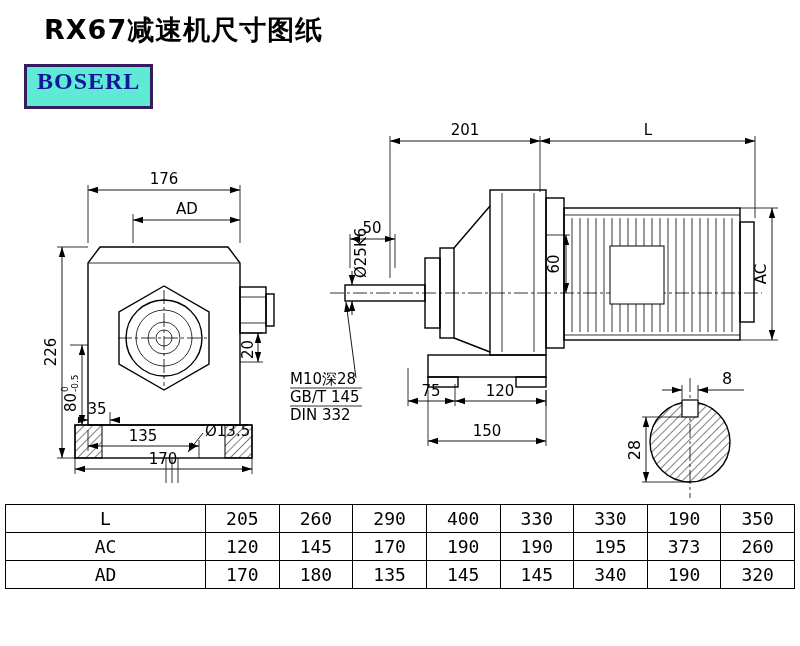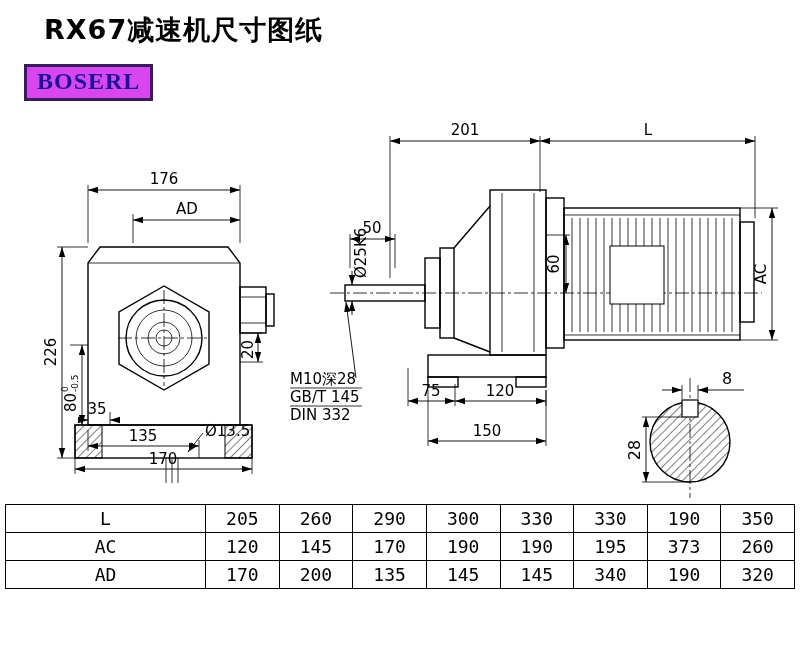--- a/index.html
+++ b/index.html
@@ -1,20 +1,20 @@
 <!DOCTYPE html>
 <html><head>
 <meta charset="utf-8">
 <style>
   * { margin:0; padding:0; box-sizing:border-box; }
   html,body { width:800px; height:646px; background:#fff; font-family:"Liberation Sans",sans-serif; }
   .page { position:relative; width:800px; height:646px; background:#fff; overflow:hidden; }
   .title { position:absolute; left:44px; top:12px; font-size:27px; font-weight:bold; color:#000;
            font-family:"DejaVu Sans",sans-serif; letter-spacing:1px; }
-  .logo-box { position:absolute; left:24px; top:64px; border:3px solid #351c5e; padding:1px 10px 3px 10px; background:#d946ef; }
+  .logo-box { position:absolute; left:24px; top:64px; border:3px solid #351c5e; padding:1px 10px 11px 10px; background:#5eead4; }
   .logo-box span { font-family:"Liberation Serif",serif; font-weight:bold; font-size:24px; color:#151599; letter-spacing:1px; }
   svg.drawing { position:absolute; left:0; top:0; }
   svg .ol   { fill:none; stroke:#000; stroke-width:1.4; }
   svg .thin { fill:none; stroke:#000; stroke-width:0.8; }
   svg .dim  { fill:none; stroke:#000; stroke-width:0.9; }
   svg .cl   { fill:none; stroke:#000; stroke-width:0.8; stroke-dasharray:14 3 3 3; }
   svg text.d  { font-size:15px; fill:#000; font-family:"DejaVu Sans",sans-serif; }
   svg text.db { font-size:16px; fill:#000; font-family:"DejaVu Sans",sans-serif; }
   svg text.dt { font-size:9px;  fill:#000; font-family:"DejaVu Sans",sans-serif; }
   table.dims { position:absolute; left:5px; top:504px; width:790px; border-collapse:collapse; table-layout:fixed;
@@ -191,41 +191,41 @@
         <col>
         <col>
         <col>
       </colgroup>
     <tbody>
       <tr class="drow">
         <td>L</td>
         <td>205</td>
         <td>260</td>
         <td>290</td>
-        <td>300</td>
+        <td>400</td>
         <td>330</td>
         <td>330</td>
         <td>190</td>
         <td>350</td>
       </tr>
       <tr class="drow">
         <td>AC</td>
         <td>120</td>
         <td>145</td>
         <td>170</td>
         <td>190</td>
         <td>190</td>
         <td>195</td>
         <td>373</td>
         <td>260</td>
       </tr>
       <tr class="drow">
         <td>AD</td>
         <td>170</td>
-        <td>200</td>
+        <td>180</td>
         <td>135</td>
         <td>145</td>
         <td>145</td>
         <td>340</td>
         <td>190</td>
         <td>320</td>
       </tr>
     </tbody>
   </table>
 

